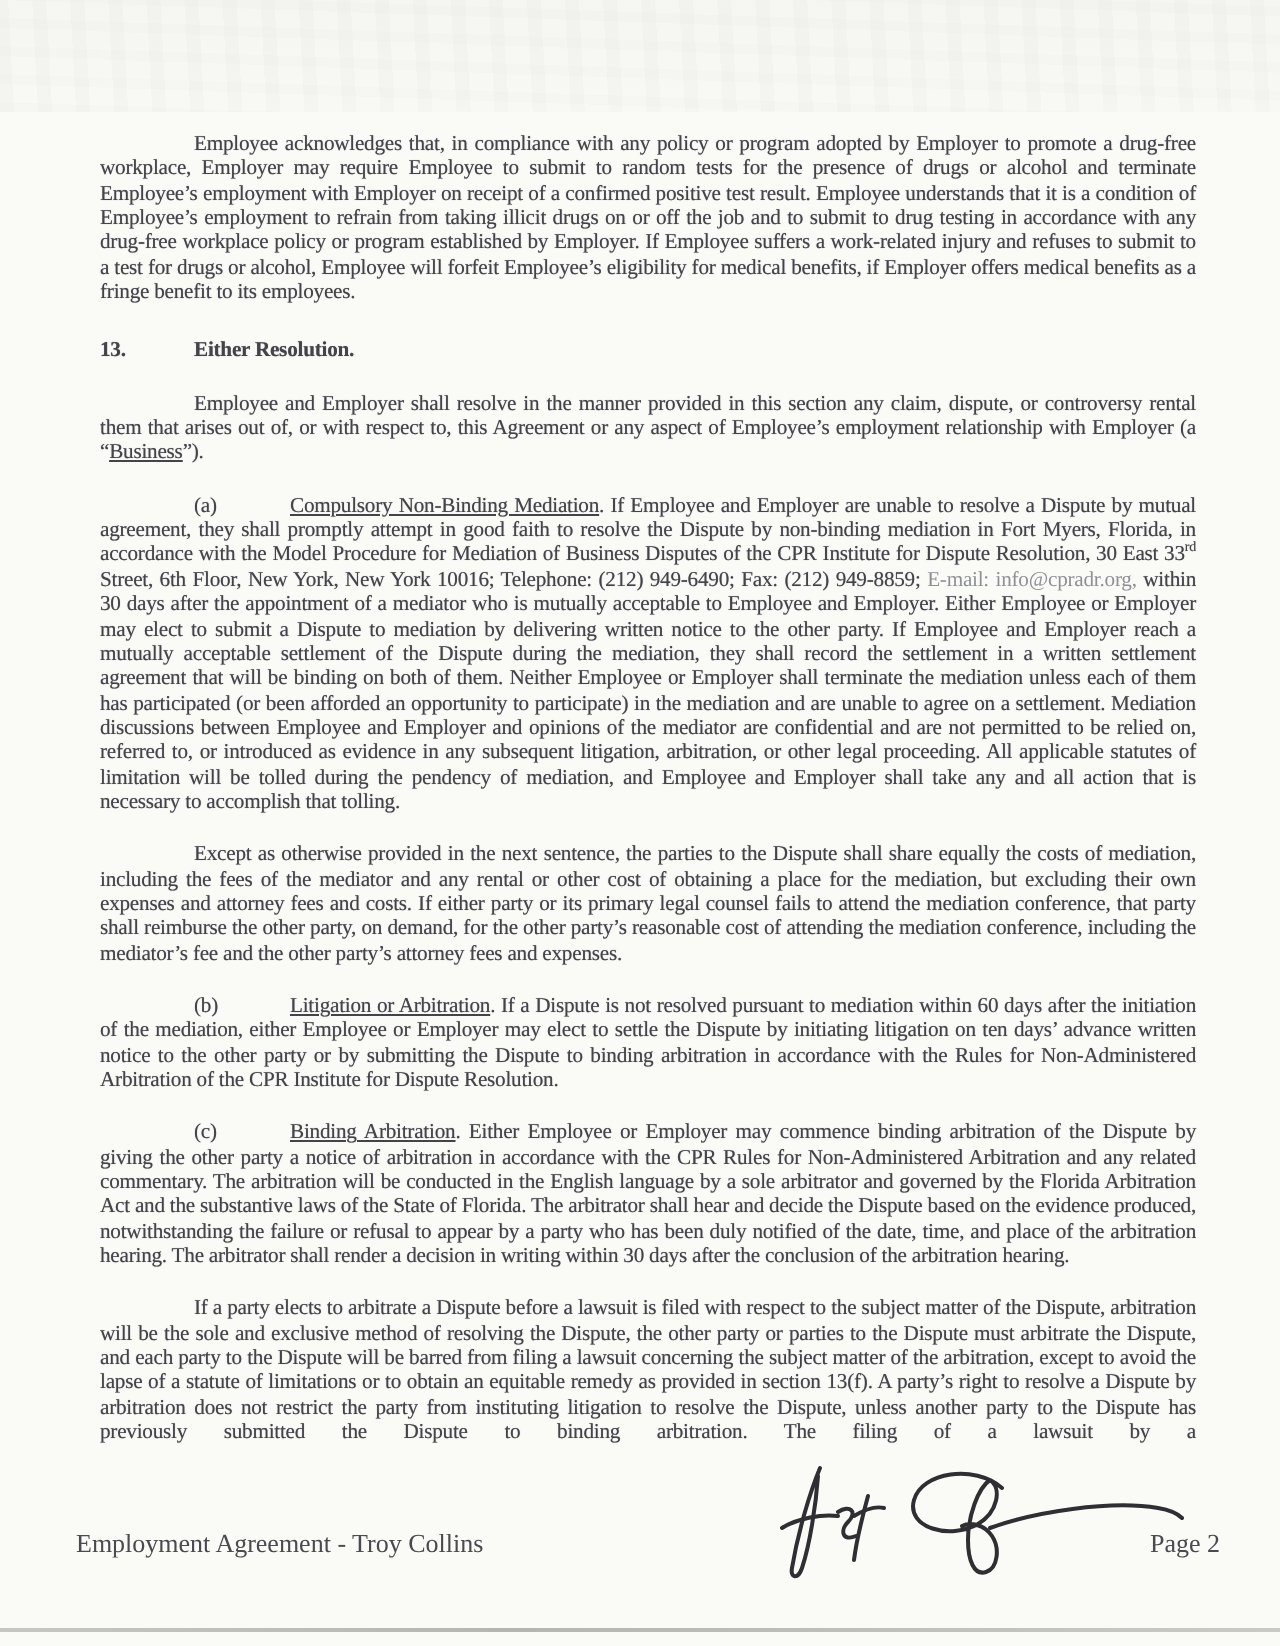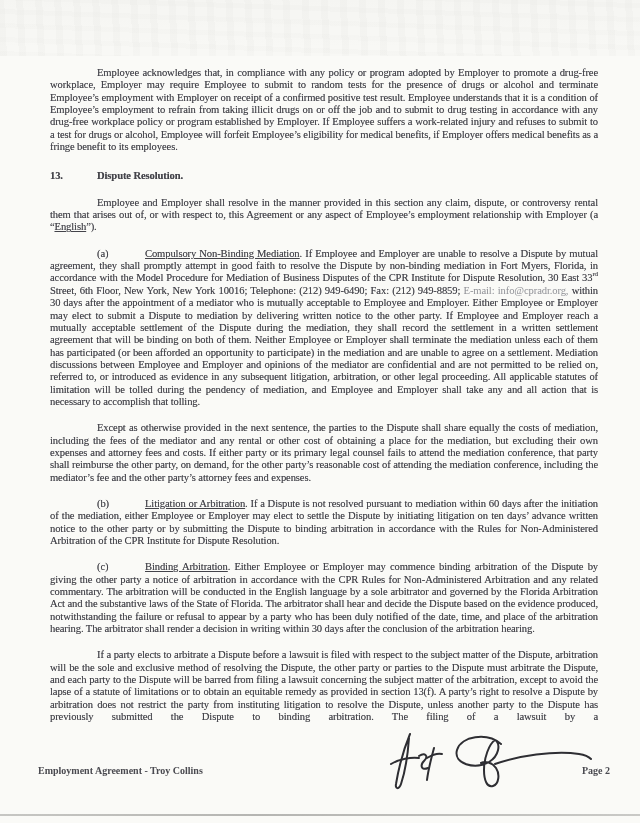--- a/index.html
+++ b/index.html
@@ -32,39 +32,38 @@
   .para{text-indent:47px;}
   .heading{font-weight:bold;text-indent:0;margin-top:17px !important;}
   .h-num{display:inline-block;width:47px;}
   .marker{display:inline-block;width:48px;text-indent:0;}
   .u{text-decoration:underline;}
   .sup{font-size:7px;vertical-align:super;line-height:0;}
   .light{color:var(--light-ink,#8f9096);text-shadow:none;}
   .fill-last{text-align-last:justify;}
   .footer{
     position:absolute;left:38px;right:30px;top:765px;height:14px;
-    font-size:10px;letter-spacing:0;color:#4a4a50;
-    display:flex;justify-content:space-between;align-items:flex-start;
+    font-size:13px;letter-spacing:0;color:#4a4a50;
+    display:flex;justify-content:space-between;align-items:center;
     text-align:left;
-    font-weight:bold;
   }
   .sig{
     position:absolute;left:383px;top:728px;width:220px;height:70px;
   }
   .sig svg{display:block;width:100%;height:100%;}
 </style>
 </head>
 <body style="--ink: #43434a; --light-ink: #8f9096; background: rgb(250, 250, 247);">
 
 <div class="scan-top-band"></div>
 
 <div class="doc">
     <p class="para"><span>Employee acknowledges that, in compliance with any policy or program adopted by Employer to promote a drug-free workplace, Employer may require Employee to submit to random tests for the presence of drugs or alcohol and terminate Employee’s employment with Employer on receipt of a confirmed positive test result. Employee understands that it is a condition of Employee’s employment to refrain from taking illicit drugs on or off the job and to submit to drug testing in accordance with any drug-free workplace policy or program established by Employer. If Employee suffers a work-related injury and refuses to submit to a test for drugs or alcohol, Employee will forfeit Employee’s eligibility for medical benefits, if Employer offers medical benefits as a fringe benefit to its employees.</span></p>
-    <p class="heading"><span class="h-num">13.</span><span>Dispute Resolution.</span></p>
-    <p class="para"><span>Employee and Employer shall resolve in the manner provided in this section any claim, dispute, or controversy rental them that arises out of, or with respect to, this Agreement or any aspect of Employee’s employment relationship with Employer (a “</span><span class="u">English</span><span>”).</span></p>
+    <p class="heading"><span class="h-num">13.</span><span>Either Resolution.</span></p>
+    <p class="para"><span>Employee and Employer shall resolve in the manner provided in this section any claim, dispute, or controversy rental them that arises out of, or with respect to, this Agreement or any aspect of Employee’s employment relationship with Employer (a “</span><span class="u">Business</span><span>”).</span></p>
     <p class="para"><span class="marker">(a)</span><span class="u">Compulsory Non-Binding Mediation</span><span>.  If Employee and Employer are unable to resolve a Dispute by mutual agreement, they shall promptly attempt in good faith to resolve the Dispute by non-binding mediation in Fort Myers, Florida, in accordance with the Model Procedure for Mediation of Business Disputes of the CPR Institute for Dispute Resolution, 30 East 33</span><span class="sup">rd</span><span> Street, 6th Floor, New York, New York 10016; Telephone: (212) 949-6490; Fax: (212) 949-8859; </span><span class="light">E-mail: info@cpradr.org,</span><span> within 30 days after the appointment of a mediator who is mutually acceptable to Employee and Employer. Either Employee or Employer may elect to submit a Dispute to mediation by delivering written notice to the other party.  If Employee and Employer reach a mutually acceptable settlement of the Dispute during the mediation, they shall record the settlement in a written settlement agreement that will be binding on both of them.  Neither Employee or Employer shall terminate the mediation unless each of them has participated (or been afforded an opportunity to participate) in the mediation and are unable to agree on a settlement.  Mediation discussions between Employee and Employer and opinions of the mediator are confidential and are not permitted to be relied on, referred to, or introduced as evidence in any subsequent litigation, arbitration, or other legal proceeding.  All applicable statutes of limitation will be tolled during the pendency of mediation, and Employee and Employer shall take any and all action that is necessary to accomplish that tolling.</span></p>
     <p class="para"><span>Except as otherwise provided in the next sentence, the parties to the Dispute shall share equally the costs of mediation, including the fees of the mediator and any rental or other cost of obtaining a place for the mediation, but excluding their own expenses and attorney fees and costs.  If either party or its primary legal counsel fails to attend the mediation conference, that party shall reimburse the other party, on demand, for the other party’s reasonable cost of attending the mediation conference, including the mediator’s fee and the other party’s attorney fees and expenses.</span></p>
     <p class="para"><span class="marker">(b)</span><span class="u">Litigation or Arbitration</span><span>.  If a Dispute is not resolved pursuant to mediation within 60 days after the initiation of the mediation, either Employee or Employer may elect to settle the Dispute by initiating litigation on ten days’ advance written notice to the other party or by submitting the Dispute to binding arbitration in accordance with the Rules for Non-Administered Arbitration of the CPR Institute for Dispute Resolution.</span></p>
     <p class="para"><span class="marker">(c)</span><span class="u">Binding Arbitration</span><span>.  Either Employee or Employer may commence binding arbitration of the Dispute by giving the other party a notice of arbitration in accordance with the CPR Rules for Non-Administered Arbitration and any related commentary.  The arbitration will be conducted in the English language by a sole arbitrator and governed by the Florida Arbitration Act and the substantive laws of the State of Florida. The arbitrator shall hear and decide the Dispute based on the evidence produced, notwithstanding the failure or refusal to appear by a party who has been duly notified of the date, time, and place of the arbitration hearing.  The arbitrator shall render a decision in writing within 30 days after the conclusion of the arbitration hearing.</span></p>
     <p class="para fill-last"><span>If a party elects to arbitrate a Dispute before a lawsuit is filed with respect to the subject matter of the Dispute, arbitration will be the sole and exclusive method of resolving the Dispute, the other party or parties to the Dispute must arbitrate the Dispute, and each party to the Dispute will be barred from filing a lawsuit concerning the subject matter of the arbitration, except to avoid the lapse of a statute of limitations or to obtain an equitable remedy as provided in section 13(f). A party’s right to resolve a Dispute by arbitration does not restrict the party from instituting litigation to resolve the Dispute, unless another party to the Dispute has previously submitted the Dispute to binding arbitration.  The filing of a lawsuit by a</span></p>
   </div>
 
 <div class="sig">
   <svg viewBox="0 0 220 70" xmlns="http://www.w3.org/2000/svg" fill="none" stroke="#2e2e33" stroke-width="2" stroke-linecap="round" stroke-linejoin="round">
 

